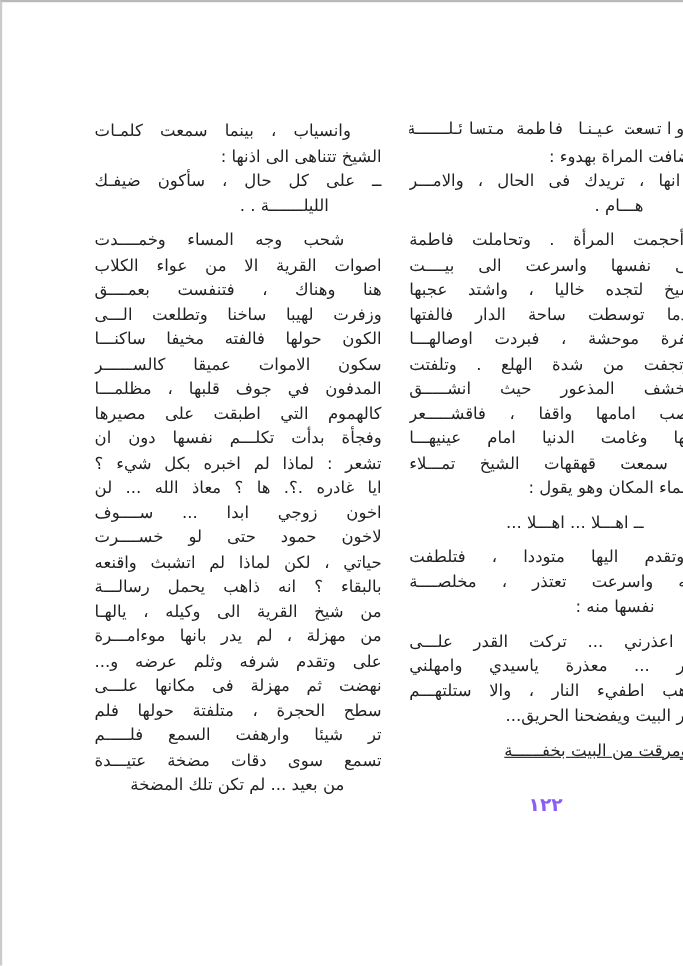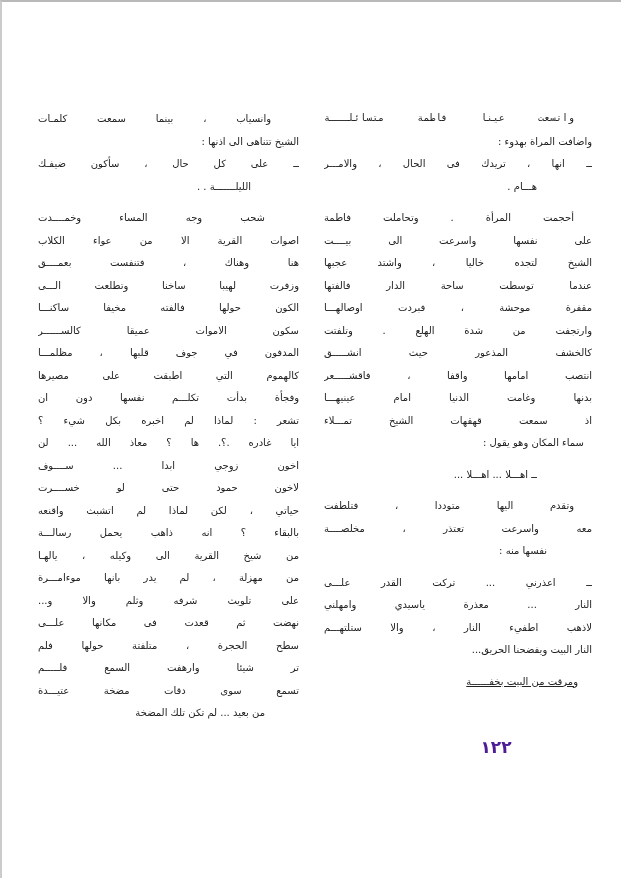--- a/index.html
+++ b/index.html
@@ -2,37 +2,36 @@
 <html lang="ar"><head>
 <meta charset="utf-8">
 <style>
   html,body{margin:0;padding:0;background:#ffffff;width:621px;height:878px;overflow:hidden;}
   .page{
     position:relative;width:621px;height:878px;background:#ffffff;
     border-top:2px solid #b9b9b9;border-left:2px solid #cbcbcb;box-sizing:border-box;
     font-family:"DejaVu Sans",sans-serif;color:#222222;
   }
   .col{
-    position:absolute;top:106px;direction:rtl;font-size:10px;line-height:22.5px;
+    position:absolute;top:106px;direction:rtl;font-size:15px;line-height:22.5px;margin-left:48px;
   }
   #col-right{left:322px;width:268px;}
   #col-left{left:36px;width:261px;}
   .para + .para{margin-top:9px;}
   .line{
     white-space:nowrap;overflow:hidden;
     letter-spacing:0.1px;
   }
   .line.j{
     text-align:justify;text-align-last:justify;
   }
   .page-number{
     position:absolute;top:720px;left:462px;width:64px;height:24px;
-    text-align:center;font-size:17px;font-weight:bold;color:#4c1d95;
+    text-align:center;font-size:17px;font-weight:bold;color:#8b5cf6;
     direction:rtl;
-    margin-top:15px;
   }
 </style>
 </head>
 <body>
 
 <div class="page">
   <div class="col" id="col-right">
       <div class="para">
         <div class="line j" style="padding-right: 18px; font-family: Liberation Mono, monospace;">واتسعت عينا فاطمة متسائلـــة</div>
         <div class="line">واضافت المراة بهدوء :</div>
@@ -88,22 +87,22 @@
         <div class="line j">كالهموم التي اطبقت على مصيرها</div>
         <div class="line j">وفجأة بدأت تكلـــم نفسها دون ان</div>
         <div class="line j">تشعر : لماذا لم اخبره بكل شيء ؟</div>
         <div class="line j">ايا غادره .؟. ها ؟ معاذ الله ... لن</div>
         <div class="line j">اخون زوجي ابدا ... ســــوف</div>
         <div class="line j">لاخون حمود حتى لو خســــرت</div>
         <div class="line j">حياتي ، لكن لماذا لم اتشبث واقنعه</div>
         <div class="line j">بالبقاء ؟ انه ذاهب يحمل رسالـــة</div>
         <div class="line j">من شيخ القرية الى وكيله ، يالهـا</div>
         <div class="line j">من مهزلة ، لم يدر بانها موءامـــرة</div>
-        <div class="line j">على تلويث شرفه وثلم والا و...</div>
-        <div class="line j">نهضت ثم قعدت فى مكانها علـــى</div>
+        <div class="line j">على وتقدم شرفه وثلم عرضه و...</div>
+        <div class="line j">نهضت ثم مهزلة فى مكانها علـــى</div>
         <div class="line j">سطح الحجرة ، متلفتة حولها فلم</div>
         <div class="line j">تر شيئا وارهفت السمع فلـــــم</div>
         <div class="line j">تسمع سوى دقات مضخة عتيـــدة</div>
         <div class="line" style="padding-right: 34px;">من بعيد ... لم تكن تلك المضخة</div>
       </div>
     </div>
   <div class="page-number">١٢٢</div>
 </div>
 
 </body></html>

